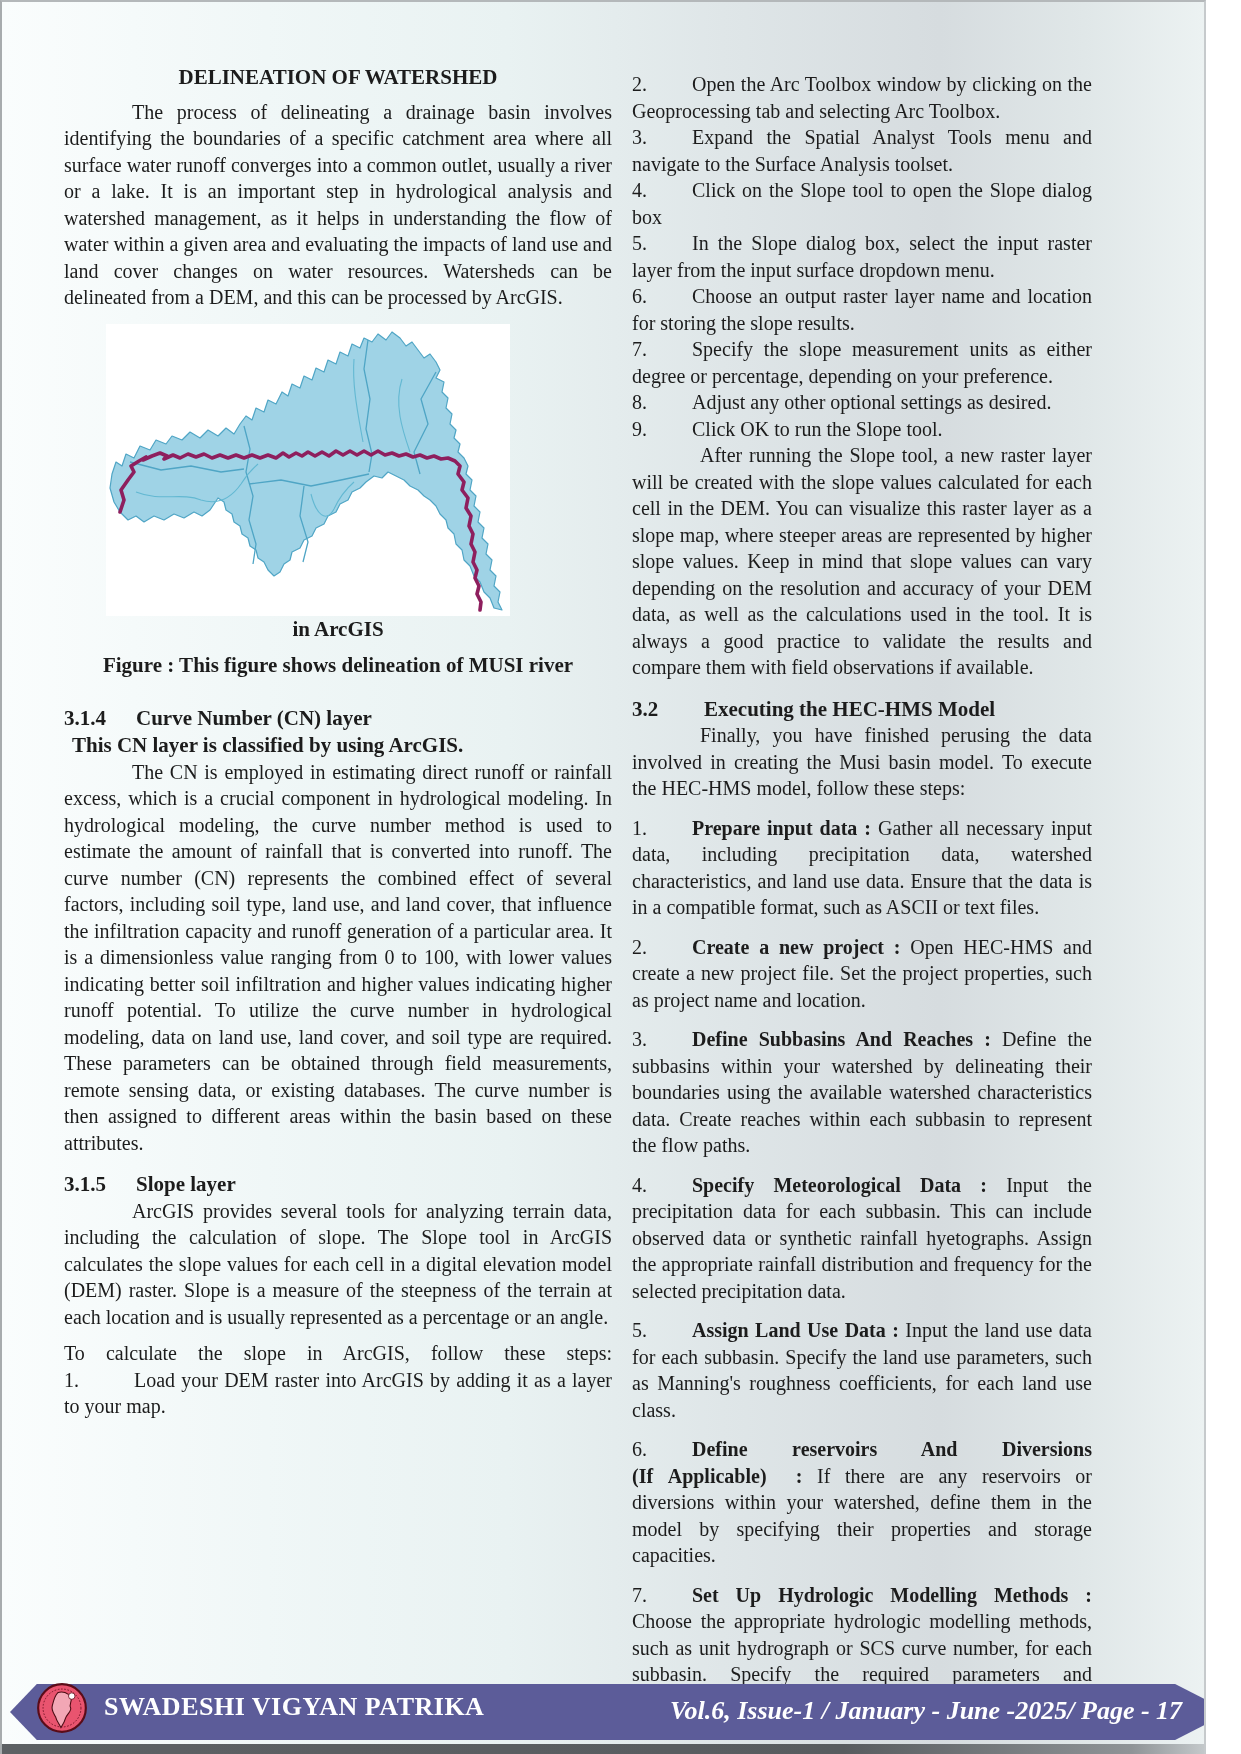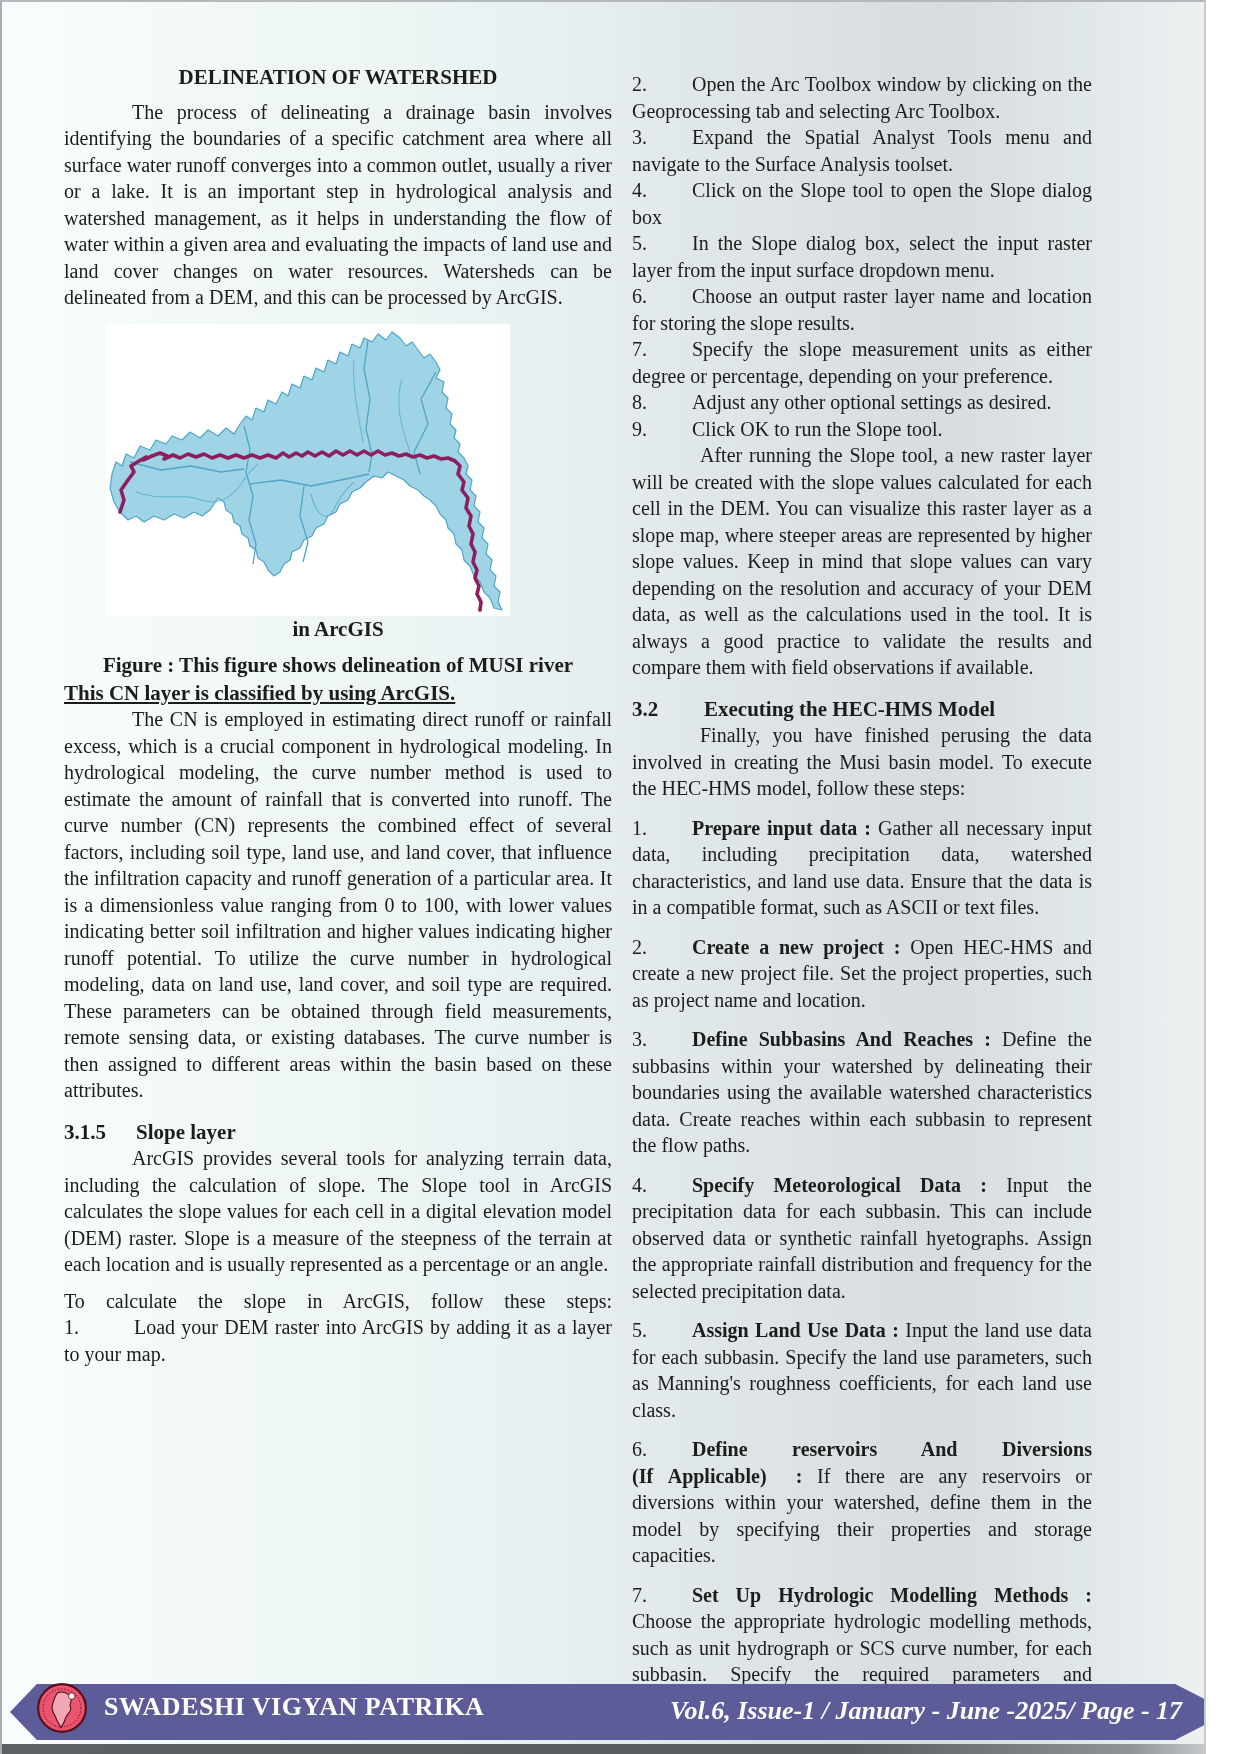--- a/index.html
+++ b/index.html
@@ -18,21 +18,21 @@
   .col{position:absolute;font-size:20px;line-height:26.5px;}
   .col-left{left:62px;top:62px;width:548px;}
   .col-right{left:630px;top:60px;width:460px;margin-top:9px;}
   .h-main{font-weight:bold;text-align:center;font-size:21px;margin:0 0 8px 0;}
   p.body{margin:0;text-align:justify;text-indent:68px;}
   p.step{margin:0;text-align:justify;}
   .num{display:inline-block;width:60px;}
   .numL{display:inline-block;width:70px;}
   .sec-head{font-weight:bold;font-size:21px;margin:15px 0 0 0;}
   .sec-num{display:inline-block;width:72px;}
-  .sec-sub{font-weight:bold;font-size:21px;margin:1px 0 0 0;text-decoration:underline;}
+  .sec-sub{font-weight:bold;font-size:21px;margin:1px 0 0 8px;}
   .figure-box{margin:13px 0 0 42px;width:404px;height:292px;background:#ffffff;}
   .caption{font-weight:bold;text-align:center;font-size:21px;margin:9px 0 0 0;line-height:27px;}
   .lead-in{margin:10px 0 0 0;text-align:justify;text-align-last:justify;}
   .gap14{margin-top:14px;}
   .gap12{margin-top:12px;}
   p.hstep{margin:13px 0 0 0;text-align:justify;}
   .hlabel{font-weight:bold;}
   
   .banner{
     position:absolute;left:8px;top:1682px;width:1220px;height:56px;
@@ -89,20 +89,23 @@
           <path d="M248,35 C246,62 252,90 257,118"></path>
         </g>
 
         <polyline fill="none" stroke-width="3.6" stroke-linejoin="round" stroke-linecap="round" points="14,188 18,176 15,166 22,156 28,148 25,142 33,137 40,133 37,136 46,132 54,129 61,132 58,135 67,131 74,134 82,130 90,133 98,130 106,134 114,131 122,134 130,131 138,134 146,131 154,134 162,131 170,134 177,129 183,133 190,129 196,132 202,128 209,132 216,128 223,132 230,127 237,131 244,127 251,131 258,127 265,131 272,127 279,131 286,129 293,132 300,130 307,133 314,131 321,134 328,132 335,135 342,134 349,137 354,142 352,150 358,158 356,166 362,174 360,184 365,192 363,202 367,210 365,220 369,228 367,238 371,246 369,254 373,262 371,270 375,278 374,286" stroke="#8e1f5e"></polyline>
       </svg>
     </div>
 
     <div class="caption" style="margin-top:0;">in ArcGIS</div>
     <div class="caption">Figure  : This figure shows delineation of MUSI river</div>
 
+    <div class="sec-head" style="margin-top:26px;">
+      <span class="sec-num">3.1.4</span><span>Curve Number (CN) layer</span>
+    </div>
     <div class="sec-sub">This CN layer is classified by using ArcGIS.</div>
     <p class="body gap14">The CN is employed in estimating direct runoff or rainfall excess, which is a crucial component in hydrological modeling. In hydrological modeling, the curve number method is used to estimate the amount of rainfall that is converted into runoff. The curve number (CN) represents the combined effect of several factors, including soil type, land use, and land cover, that influence the infiltration capacity and runoff generation of a particular area. It is a dimensionless value ranging from 0 to 100, with lower values indicating better soil infiltration and higher values indicating higher runoff potential. To utilize the curve number in hydrological modeling, data on land use, land cover, and soil type are required. These parameters can be obtained through field measurements, remote sensing data, or existing databases. The curve number is then assigned to different areas within the basin based on these attributes.</p>
 
     <div class="sec-head">
       <span class="sec-num">3.1.5</span><span>Slope layer</span>
     </div>
     <p class="body gap12">ArcGIS provides several tools for analyzing terrain data, including the calculation of slope. The Slope tool in ArcGIS calculates the slope values for each cell in a digital elevation model (DEM) raster. Slope is a measure of the steepness of the terrain at each location and is usually represented as a percentage or an angle.</p>
     <p class="lead-in">To calculate the slope in ArcGIS, follow these steps:</p>
     <p class="step gap12">
       <span class="numL">1.</span><span>Load your DEM raster into ArcGIS by adding it as a layer to your map.</span>

